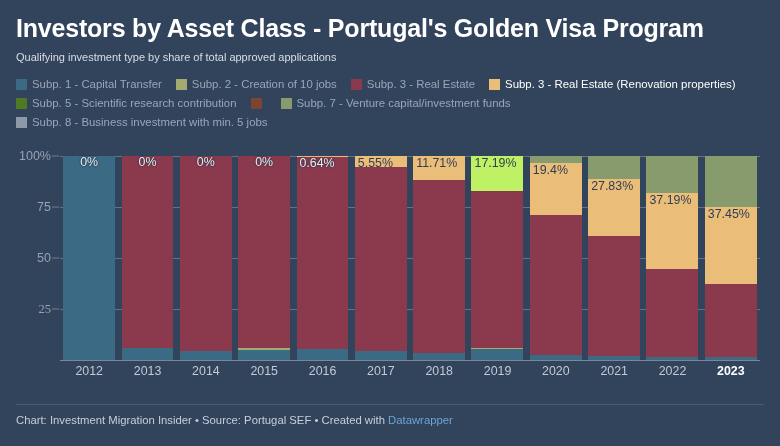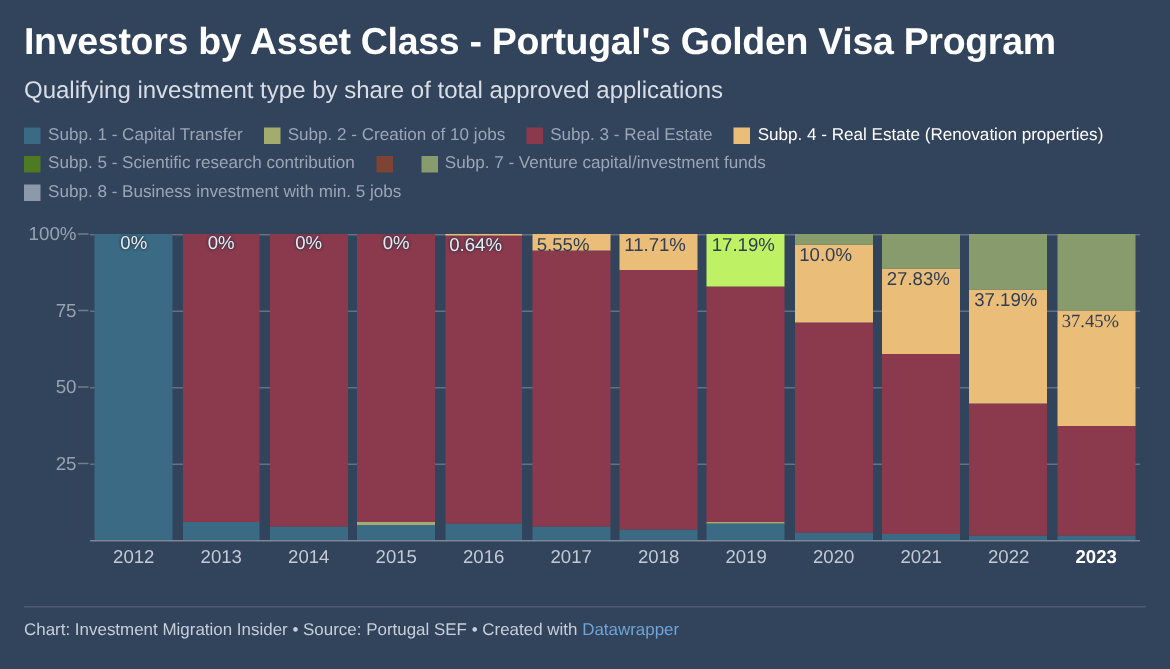--- a/index.html
+++ b/index.html
@@ -21,21 +21,21 @@
   #chart-title {
     color: #ffffff;
     font-size: 25px;
     font-weight: bold;
     letter-spacing: -0.2px;
     line-height: 1.15;
     white-space: nowrap;
   }
   #chart-subtitle {
     color: #d9dee6;
-    font-size: 16px;
+    font-size: 11px;
     font-weight: normal;
     margin-top: 8px;
     line-height: 1.2;
   }
 
   
   #legend {
     margin-top: 11px;
     display: flex;
     flex-wrap: wrap;
@@ -137,21 +137,21 @@
     top: 210px;
     height: 1px;
     background: #8d97a5;
     opacity: 0.8;
   }
   #xlabels {
     position: absolute;
     left: 44px; right: 4px;
     top: 214px;
     display: flex;
-    justify-content: space-between;
+    justify-content: flex-end;
   }
   .xlabel {
     flex: 1 1 0;
     text-align: center;
     color: #c3cad4;
     font-size: 12.4px;
     margin: 0 3.2px;
   }
   .xlabel.bold { color: #ffffff; font-weight: bold; }
 
@@ -188,21 +188,21 @@
       <div class="legend-item">
         <span class="legend-swatch" style="background: rgb(163, 171, 111);"></span>
         <span class="legend-label">Subp. 2 - Creation of 10 jobs</span>
       </div>
       <div class="legend-item">
         <span class="legend-swatch" style="background: rgb(139, 58, 78);"></span>
         <span class="legend-label">Subp. 3 - Real Estate</span>
       </div>
       <div class="legend-item highlight">
         <span class="legend-swatch" style="background: rgb(234, 189, 121);"></span>
-        <span class="legend-label">Subp. 4 - Real Estate (Renovation properties)</span>
+        <span class="legend-label">Subp. 3 - Real Estate (Renovation properties)</span>
       </div>
       <div class="legend-item">
         <span class="legend-swatch" style="background: rgb(77, 122, 34);"></span>
         <span class="legend-label">Subp. 5 - Scientific research contribution</span>
       </div>
       <div class="legend-item">
         <span class="legend-swatch" style="background: rgb(125, 68, 52);"></span>
       </div>
       <div class="legend-item">
         <span class="legend-swatch" style="background: rgb(135, 155, 108);"></span>
@@ -221,21 +221,21 @@
           <div class="ytick-dash" style="top: 0%;"></div>
           <div class="ytick" style="top: 0%;">100%</div>
           <div class="gridline" style="top: 25%;"></div>
           <div class="ytick-dash" style="top: 25%;"></div>
           <div class="ytick" style="top: 25%;">75</div>
           <div class="gridline" style="top: 50%;"></div>
           <div class="ytick-dash" style="top: 50%;"></div>
           <div class="ytick" style="top: 50%;">50</div>
           <div class="gridline" style="top: 75%;"></div>
           <div class="ytick-dash" style="top: 75%;"></div>
-          <div class="ytick" style="top: 75%;">25</div>
+          <div class="ytick" style="top: 75%; font-family: Liberation Serif, serif;">25</div>
         </div>
       <div id="bars">
           <div class="bar-col">
             <div class="seg" style="height: 100%; background: rgb(59, 107, 132);"></div>
             <span class="seg-label light" style="top: 0px; left: 50%; transform: translateX(-50%);">0%</span>
           </div>
           <div class="bar-col">
             <div class="seg" style="height: 5.8%; background: rgb(59, 107, 132);"></div>
             <div class="seg" style="height: 94.2%; background: rgb(139, 58, 78);"></div>
             <span class="seg-label light" style="top: 0px; left: 50%; transform: translateX(-50%);">0%</span>
@@ -277,21 +277,21 @@
             <div class="seg" style="height: 0.7%; background: rgb(163, 171, 111);"></div>
             <div class="seg" style="height: 76.71%; background: rgb(139, 58, 78);"></div>
             <div class="seg" style="height: 17.19%; background: #bef264;">
               <span class="seg-label">17.19%</span>
             </div>
           </div>
           <div class="bar-col">
             <div class="seg" style="height: 2.4%; background: rgb(59, 107, 132);"></div>
             <div class="seg" style="height: 68.5%; background: rgb(139, 58, 78);"></div>
             <div class="seg" style="height: 25.8%; background: rgb(234, 189, 121);">
-              <span class="seg-label">10.0%</span>
+              <span class="seg-label">19.4%</span>
             </div>
             <div class="seg" style="height: 3.3%; background: rgb(135, 155, 108);"></div>
           </div>
           <div class="bar-col">
             <div class="seg" style="height: 2%; background: rgb(59, 107, 132);"></div>
             <div class="seg" style="height: 59%; background: rgb(139, 58, 78);"></div>
             <div class="seg" style="height: 27.83%; background: rgb(234, 189, 121);">
               <span class="seg-label">27.83%</span>
             </div>
             <div class="seg" style="height: 11.17%; background: rgb(135, 155, 108);"></div>
@@ -300,21 +300,21 @@
             <div class="seg" style="height: 1.7%; background: rgb(59, 107, 132);"></div>
             <div class="seg" style="height: 43%; background: rgb(139, 58, 78);"></div>
             <div class="seg" style="height: 37.19%; background: rgb(234, 189, 121); text-decoration: underline;">
               <span class="seg-label">37.19%</span>
             </div>
             <div class="seg" style="height: 18.11%; background: rgb(135, 155, 108);"></div>
           </div>
           <div class="bar-col">
             <div class="seg" style="height: 1.4%; background: rgb(59, 107, 132);"></div>
             <div class="seg" style="height: 36%; background: rgb(139, 58, 78);"></div>
-            <div class="seg" style="height: 37.45%; background: rgb(234, 189, 121); font-family: Liberation Serif, serif;">
+            <div class="seg" style="height: 37.45%; background: rgb(234, 189, 121);">
               <span class="seg-label">37.45%</span>
             </div>
             <div class="seg" style="height: 25.15%; background: rgb(135, 155, 108);"></div>
           </div>
         </div>
     </div>
     <div id="axis-line"></div>
     <div id="xlabels">
         <div class="xlabel">2012</div>
         <div class="xlabel">2013</div>

